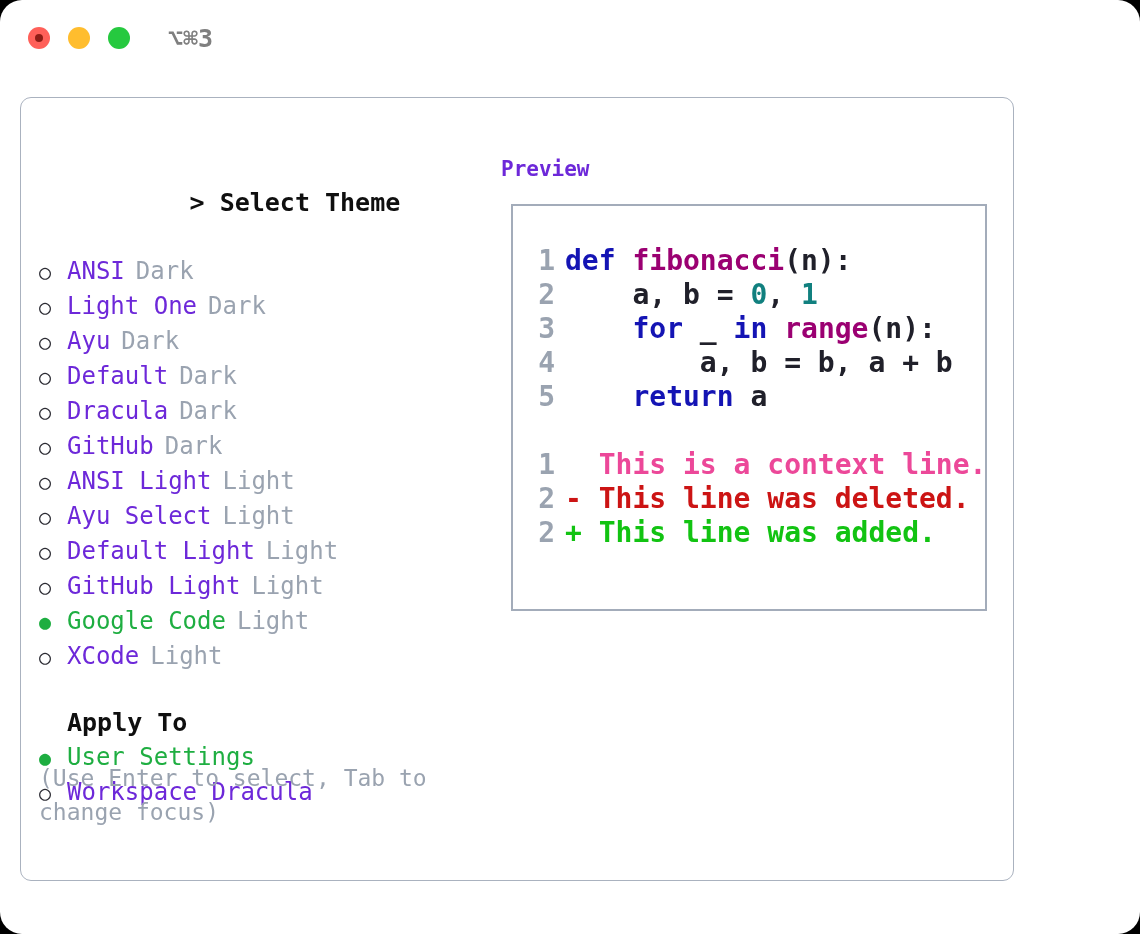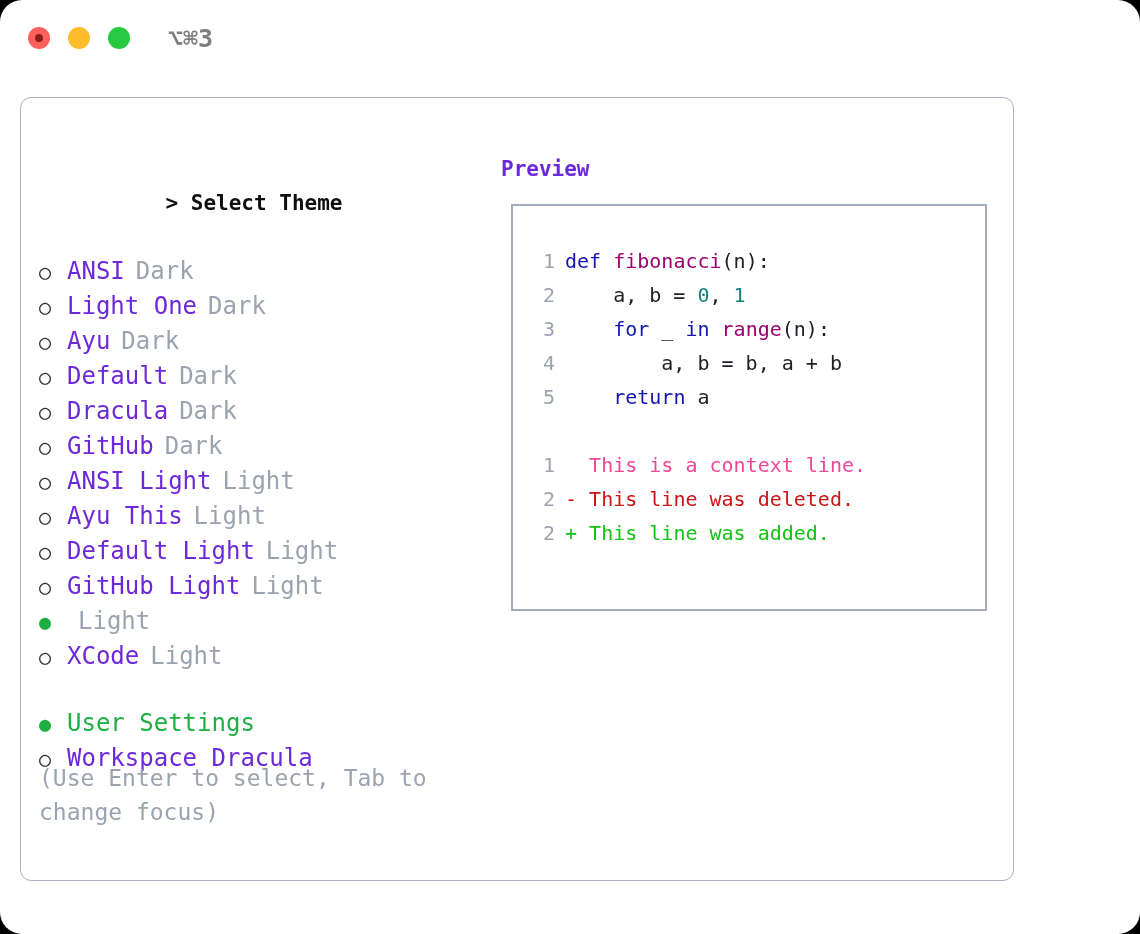--- a/index.html
+++ b/index.html
@@ -70,21 +70,21 @@
     left: 0; top: 0;
     width: 100%; height: 100%;
   }
   
   .left-col {
     position: absolute;
     left: 18px; top: 54px;
     width: 460px;
   }
   .section-title {
-    font-size: 21px;
+    font-size: 25px;
     font-weight: bold;
     color: #0f0f0f;
     line-height: 34px;
     white-space: pre;
   }
   .section-title .caret { font-weight: bold; }
   .section-title.plain {
     font-weight: bold;
     padding-left: 28px;
   }
@@ -135,23 +135,24 @@
   .preview-box {
     position: absolute;
     left: 10px; top: 52px;
     width: 476px; height: 407px;
     border: 2px solid #a3acba;
     background: #ffffff;
   }
   .code {
     position: absolute;
     left: 12px; top: 38px;
-    font-size: 20px;
+    font-size: 28px;
     line-height: 34px;
     white-space: pre;
+    font-weight: bold;
   }
   .code-line { display: block; white-space: pre; }
   .ln {
     display: inline-block;
     width: 30px;
     text-align: right;
     color: #9aa3b0;
     margin-right: 10px;
   }
   .kw   { color: #1414b4; }
@@ -187,29 +188,30 @@
         </div>
 
         <div id="theme-list">
             <div class="opt"><span class="bullet off">○</span><span class="opt-label">ANSI</span><span class="opt-cat">Dark</span></div>
             <div class="opt"><span class="bullet off">○</span><span class="opt-label">Light One</span><span class="opt-cat">Dark</span></div>
             <div class="opt"><span class="bullet off">○</span><span class="opt-label">Ayu</span><span class="opt-cat">Dark</span></div>
             <div class="opt"><span class="bullet off">○</span><span class="opt-label">Default</span><span class="opt-cat">Dark</span></div>
             <div class="opt"><span class="bullet off">○</span><span class="opt-label">Dracula</span><span class="opt-cat">Dark</span></div>
             <div class="opt"><span class="bullet off">○</span><span class="opt-label">GitHub</span><span class="opt-cat">Dark</span></div>
             <div class="opt"><span class="bullet off">○</span><span class="opt-label">ANSI Light</span><span class="opt-cat">Light</span></div>
-            <div class="opt"><span class="bullet off">○</span><span class="opt-label">Ayu This</span><span class="opt-cat">Light</span></div>
+            <div class="opt"><span class="bullet off">○</span><span class="opt-label">Ayu Select</span><span class="opt-cat">Light</span></div>
             <div class="opt"><span class="bullet off">○</span><span class="opt-label">Default Light</span><span class="opt-cat">Light</span></div>
             <div class="opt"><span class="bullet off">○</span><span class="opt-label">GitHub Light</span><span class="opt-cat">Light</span></div>
-            <div class="opt selected"><span class="bullet on">●</span><span class="opt-cat">Light</span></div>
+            <div class="opt selected"><span class="bullet on">●</span><span class="opt-label">Google Code</span><span class="opt-cat">Light</span></div>
             <div class="opt"><span class="bullet off">○</span><span class="opt-label">XCode</span><span class="opt-cat">Light</span></div>
           </div>
 
         <div class="gap-block"></div>
 
+        <div class="section-title plain">Apply To</div>
 
         <div id="apply-list">
             <div class="opt selected"><span class="bullet on">●</span><span class="opt-label">User Settings</span></div>
             <div class="opt"><span class="bullet off">○</span><span class="opt-label">Workspace Dracula</span></div>
           </div>
       </div>
 
       <div class="help">(Use Enter to select, Tab to change focus)</div>
 
       <div class="right-col">

